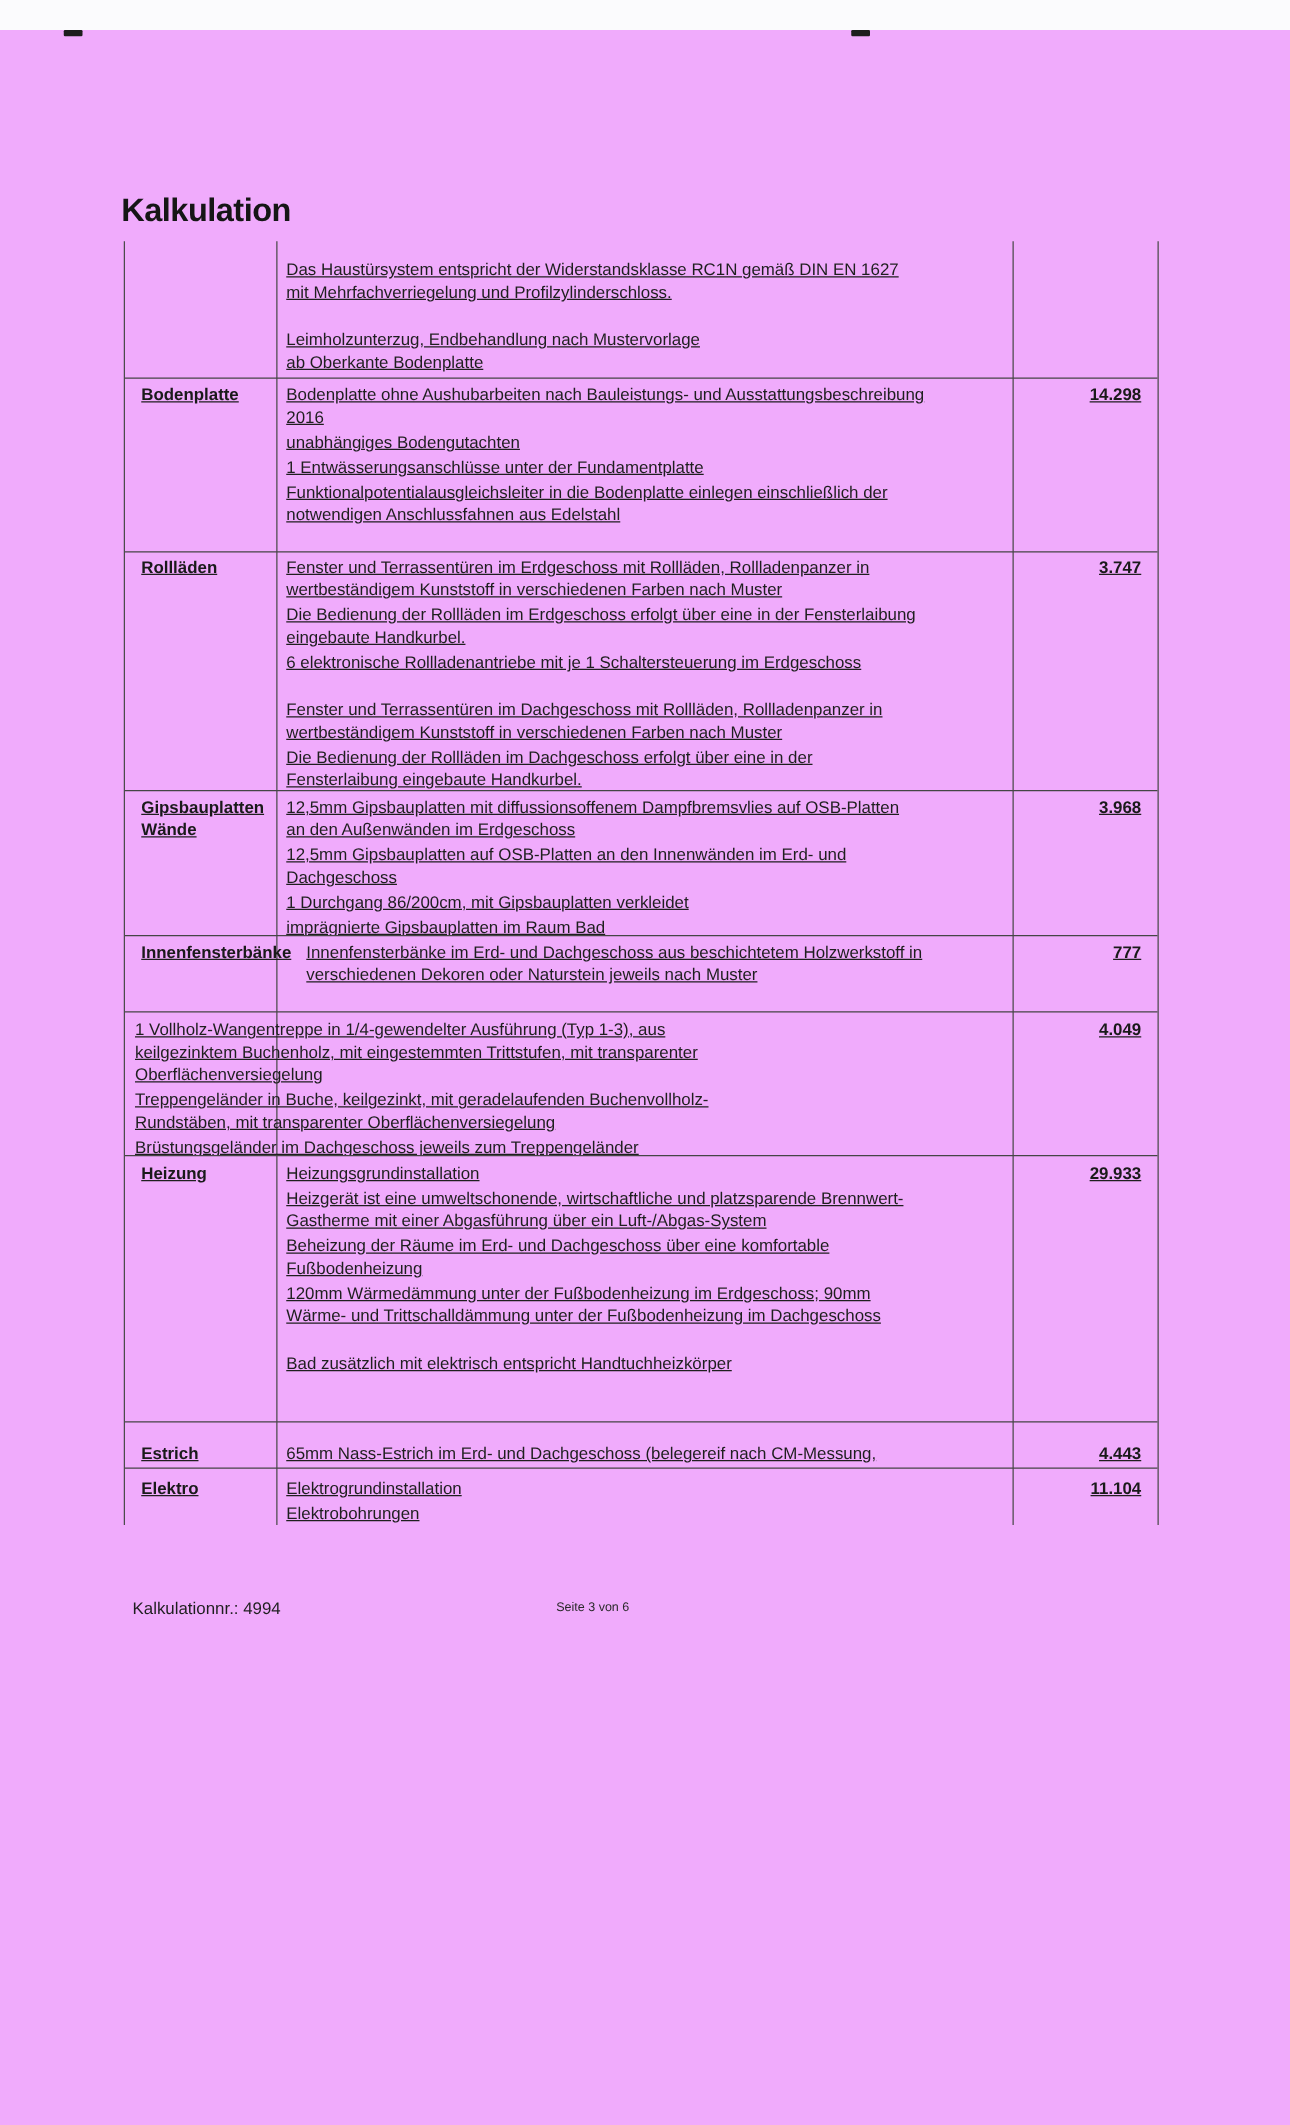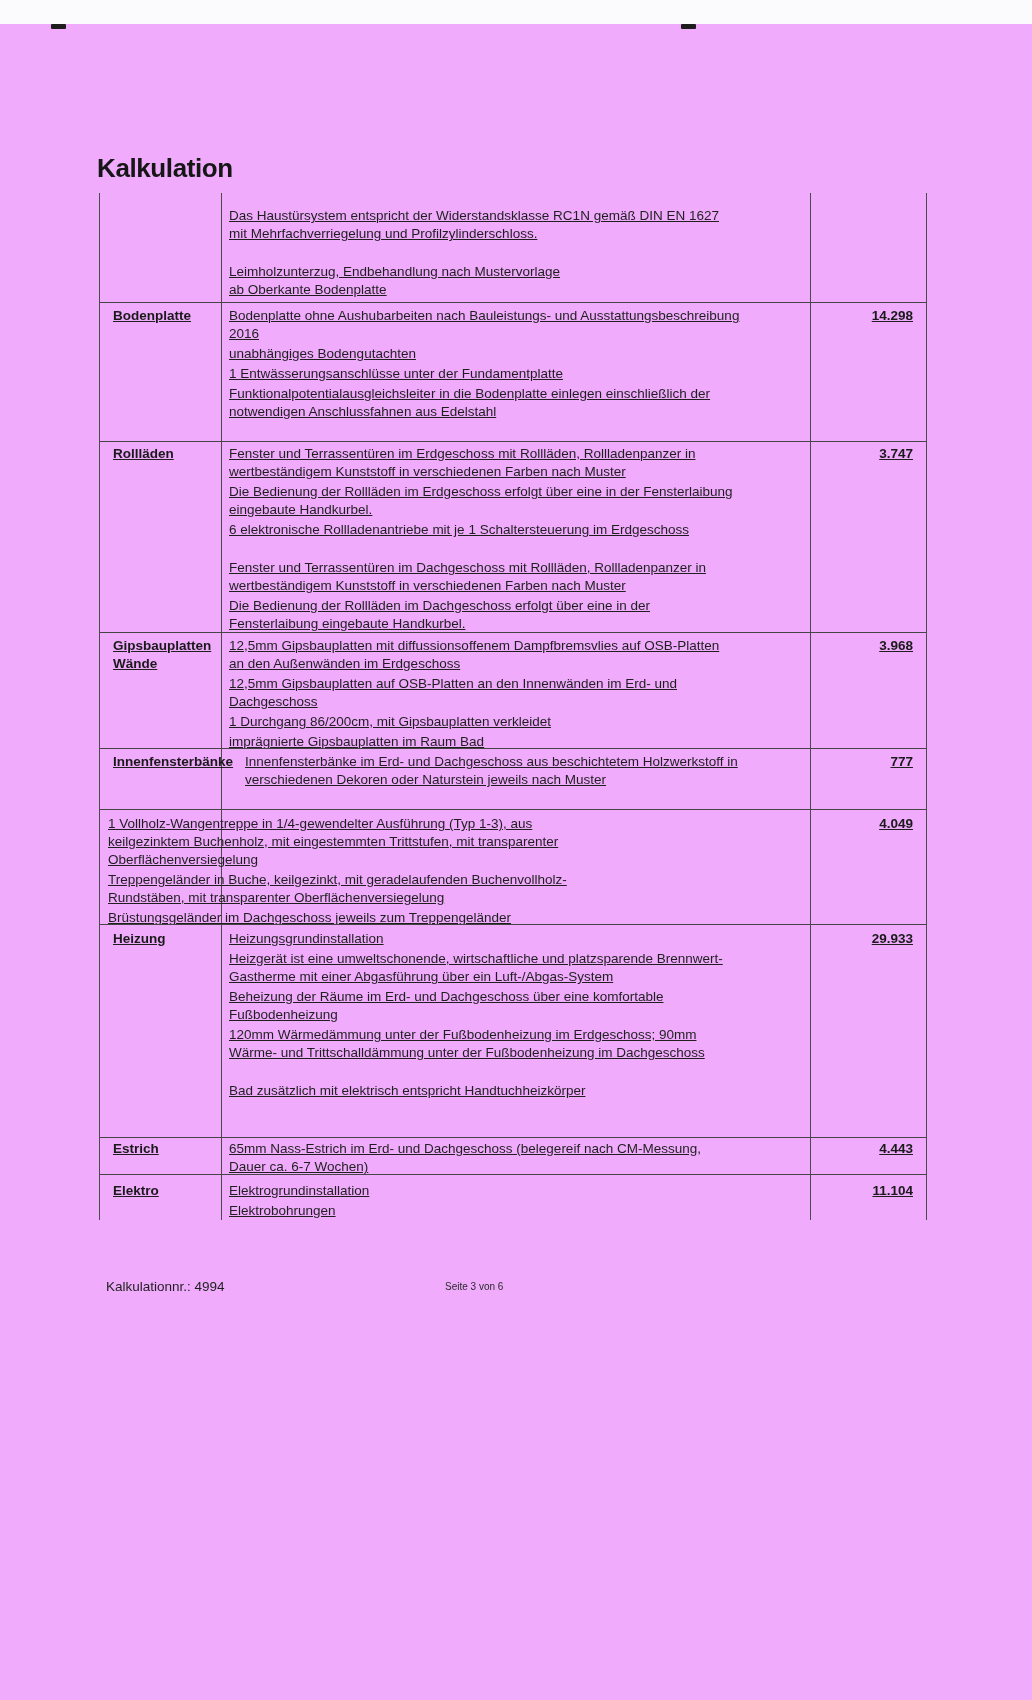--- a/index.html
+++ b/index.html
@@ -36,21 +36,21 @@
     font-size:13.5px;line-height:18px;
   }
   .row + .row{border-top:1px solid #454545;}
   .row:nth-child(1){height:109px;padding-top:14px;}
   .row:nth-child(2){height:139px;padding-top:4px;}
   .row:nth-child(3){height:191px;padding-top:3px;}
   .row:nth-child(4){height:116px;padding-top:4px;}
   .row:nth-child(5){height:61px;padding-top:4px;}
   .row:nth-child(6){height:115px;padding-top:5px;}
   .row:nth-child(7){height:213px;padding-top:5px;}
-  .row:nth-child(8){height:37px;padding-top:2px;}
+  .row:nth-child(8){height:37px;padding-top:16px;}
   .row:nth-child(9){height:46px;padding-top:7px;}
   .cell{box-sizing:border-box;}
   .cell.label{
     flex:0 0 121px;padding-left:13px;padding-right:4px;
     font-weight:bold;color:#1a1a1a;
   }
   .cell.desc{flex:0 0 589px;padding-left:8px;padding-right:24px;}
   .cell.price{
     flex:1 1 auto;text-align:right;padding-right:13px;
     font-weight:bold;color:#1a1a1a;

